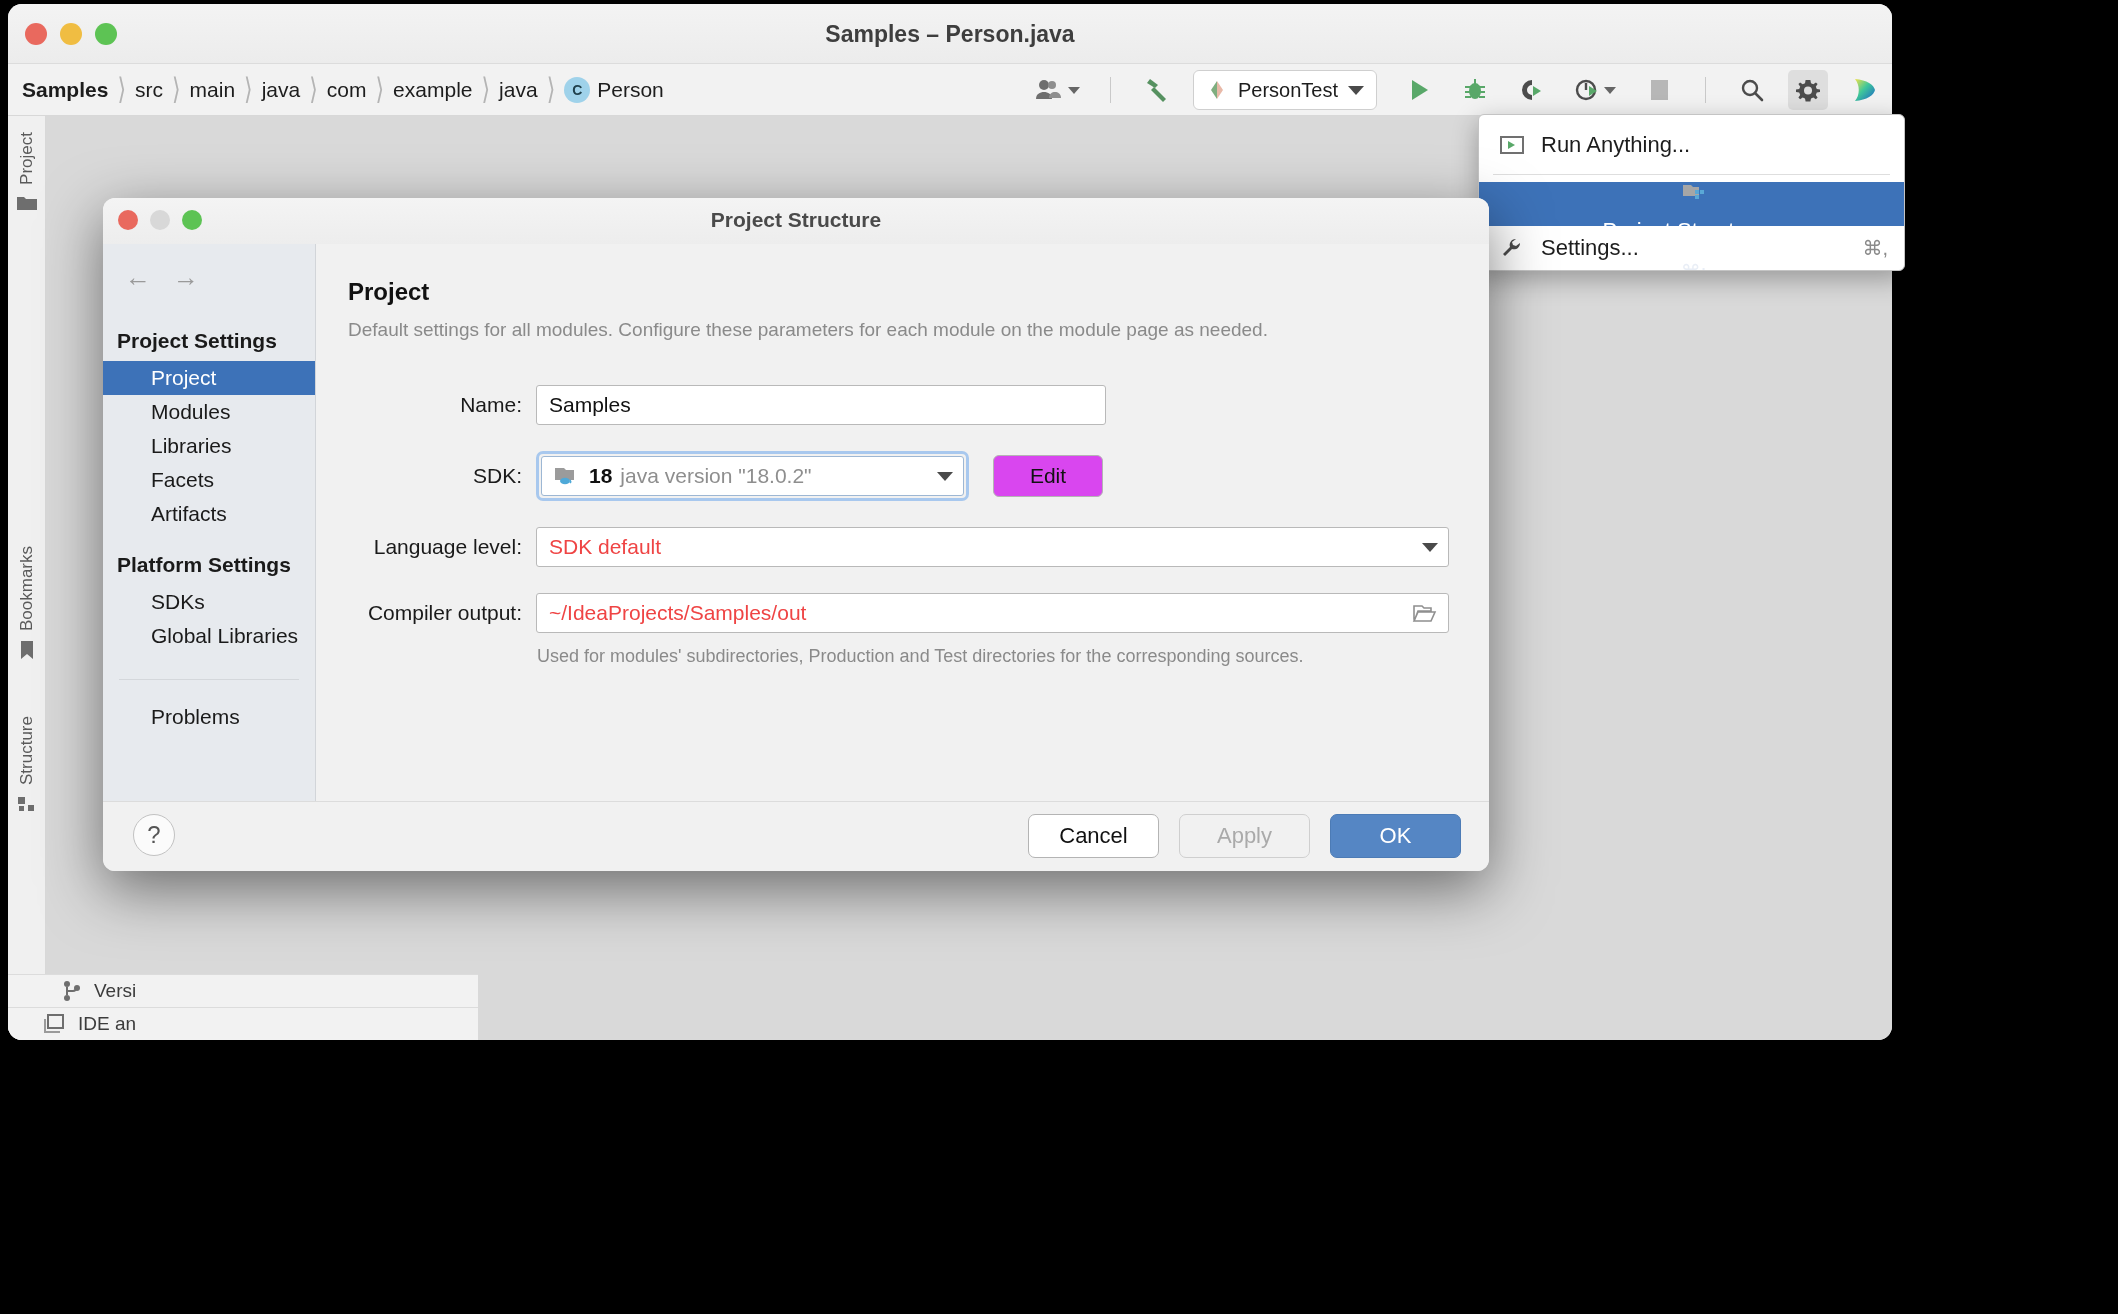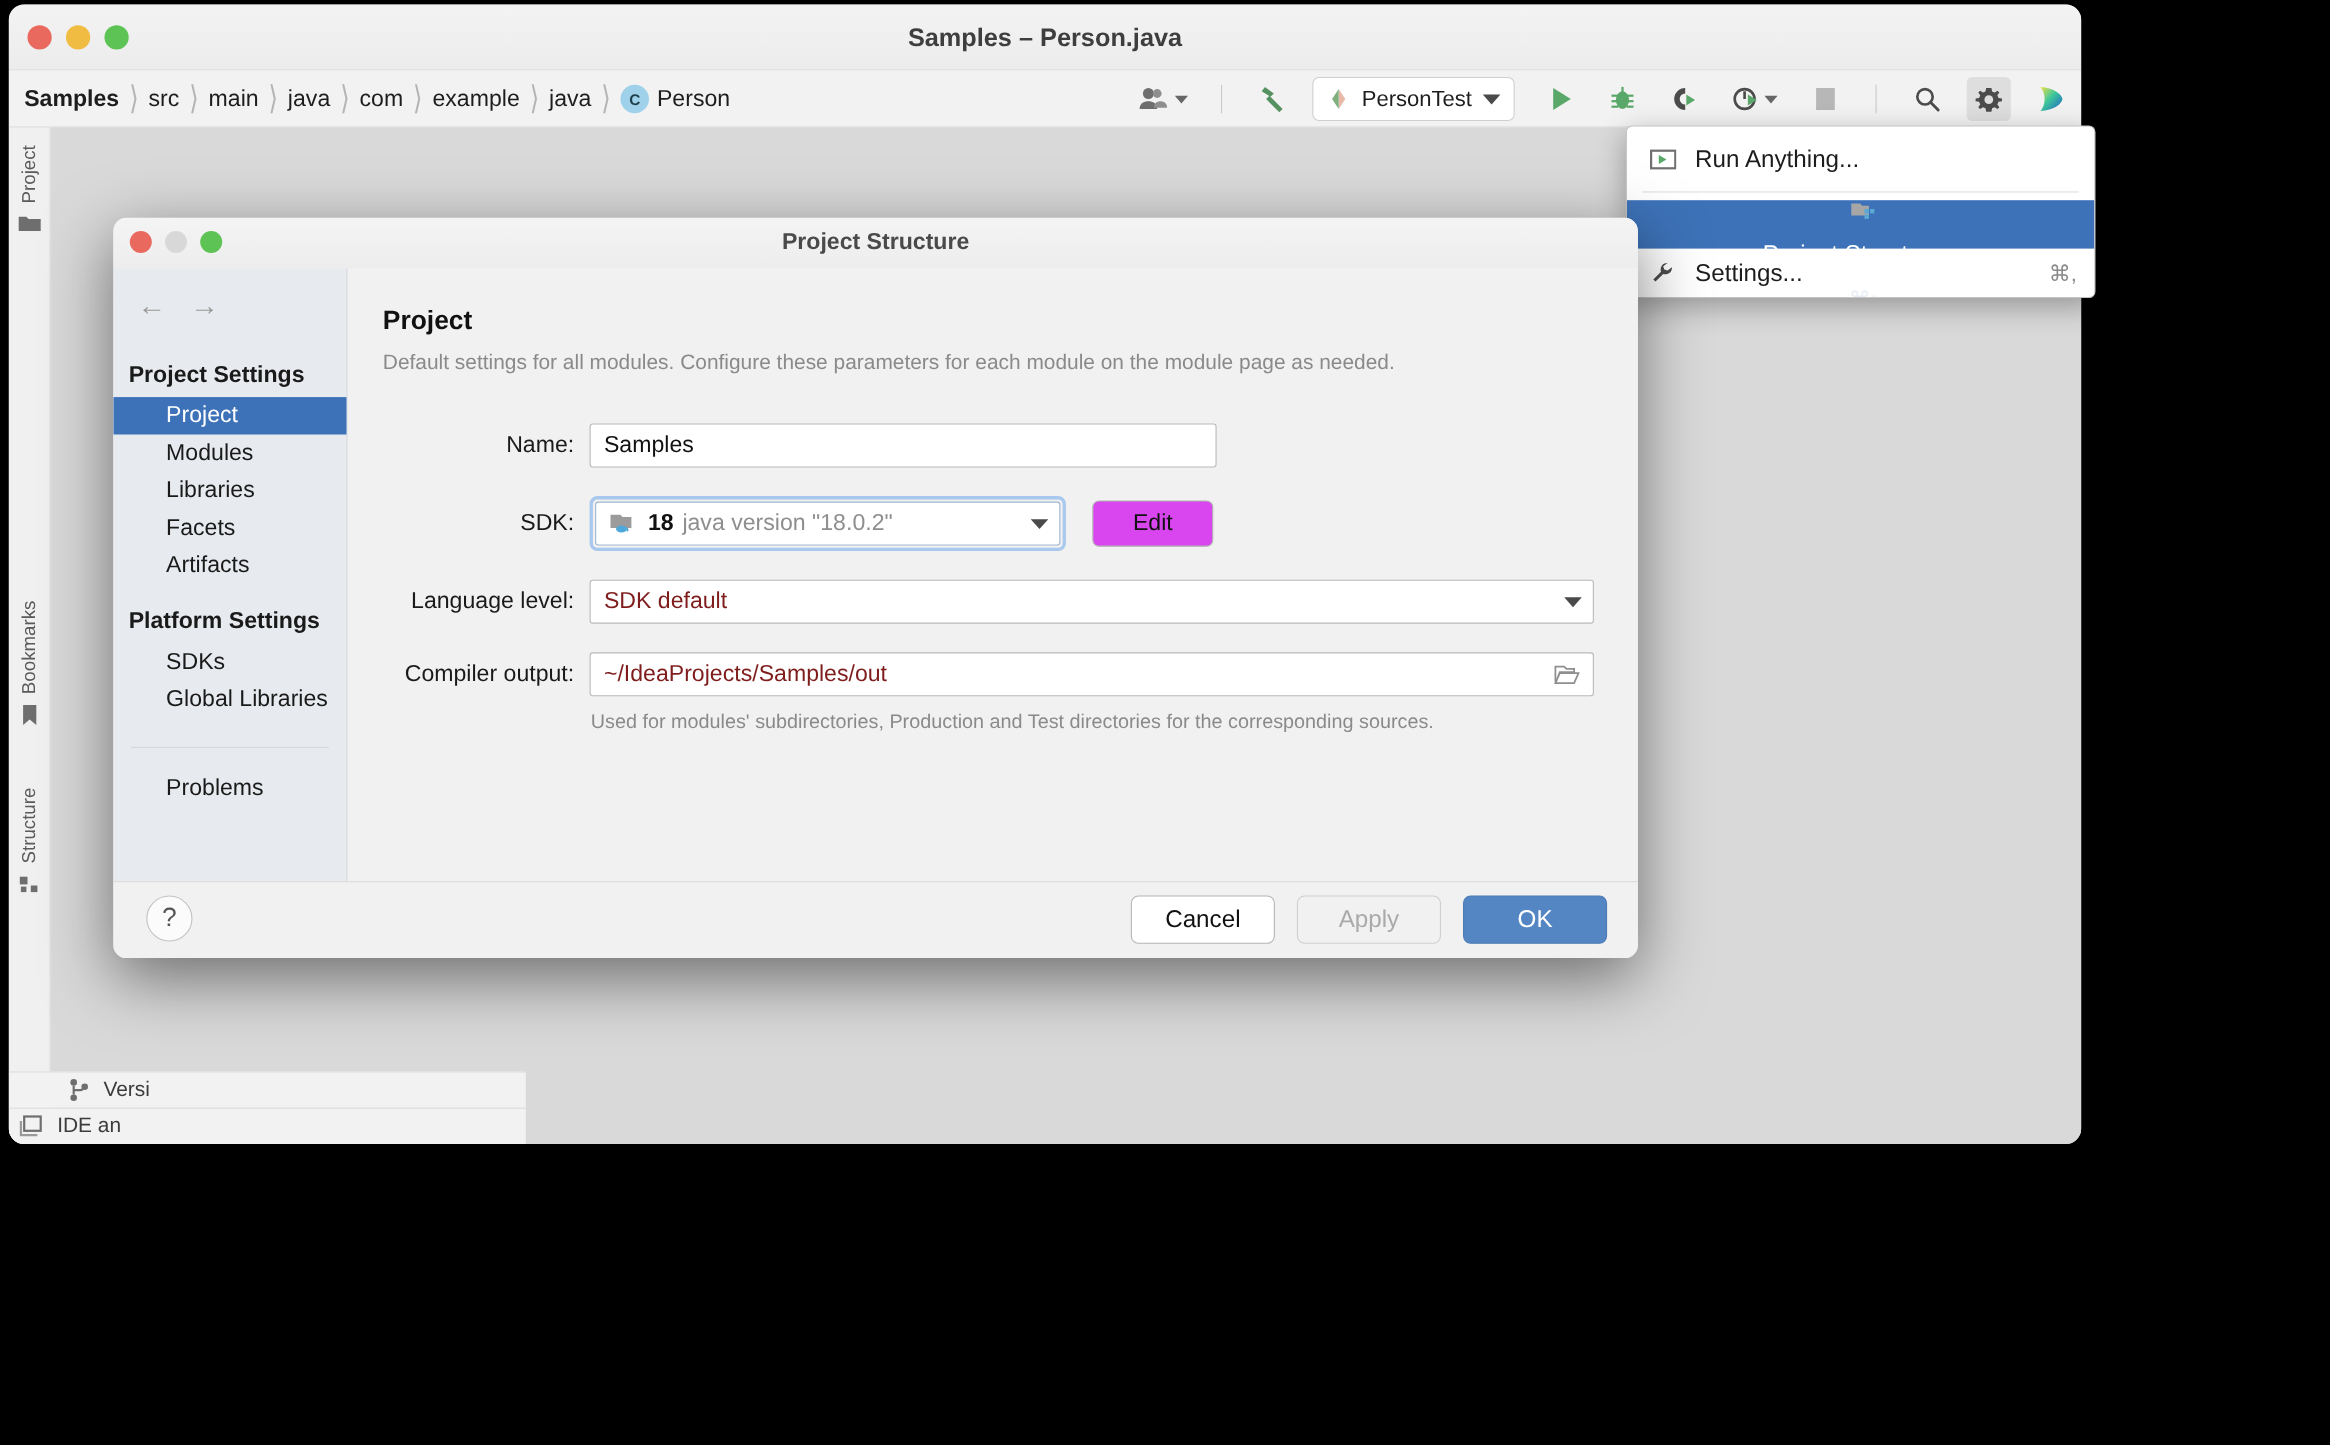--- a/index.html
+++ b/index.html
@@ -95,21 +95,21 @@
     color: #5a5a5a; font-size: 17px;
   }
   .rail-label { writing-mode: vertical-rl; transform: rotate(180deg); white-space: nowrap; }
   .editor-area { flex: 1; background: #d9d9d9; }
 
   .bottom-rail {
     position: absolute; left: 0; bottom: 0; width: 100%;
   }
   .br-row {
     height: 33px; display: flex; align-items: center; gap: 12px;
-    padding-left: 8px; font-size: 19px; color: #3c3c3c;
+    padding-left: 34px; font-size: 19px; color: #3c3c3c;
     background: #f2f2f2; border-top: 1px solid #dcdcdc; width: 470px;
   }
 
   
   .menu {
     position: absolute; left: 1478px; top: 114px; width: 427px;
     background: #fff; border: 1px solid #c4c4c4; border-radius: 6px;
     box-shadow: 0 8px 26px rgba(0,0,0,.30);
     padding: 8px 0 0 0; overflow: hidden;
   }
@@ -181,21 +181,21 @@
   .sdk-num { font-size: 21px; font-weight: bold; color: #111; margin: 0 8px 0 9px; }
   .sdk-ver { font-size: 21px; color: #8e8e8e; flex: 1; }
   .edit-btn {
     margin-left: 24px; width: 110px; height: 42px; background: #d946ef;
     border: 1px solid #b4b4b4; border-radius: 6px; display: flex;
     align-items: center; justify-content: center; font-size: 21px; color: #111;
   }
   .wide-input {
     width: 913px; height: 40px; background: #fff; border: 1px solid #b9b9b9;
     border-radius: 3px; display: flex; align-items: center;
-    padding: 0 10px 0 12px; font-size: 21px; color: #7f1d1d;
+    padding: 0 10px 0 12px; font-size: 21px; color: #ef4444;
   }
   .wide-input .val { flex: 1; }
   .hint { font-size: 18px; color: #8a8a8a; margin: 13px 0 0 189px; }
 
   .dlg-footer {
     position: relative; height: 70px; background: #f1f1f1;
     border-top: 1px solid #dcdcdc;
   }
   .help-btn {
     position: absolute; left: 30px; top: 12px; width: 42px; height: 42px;

